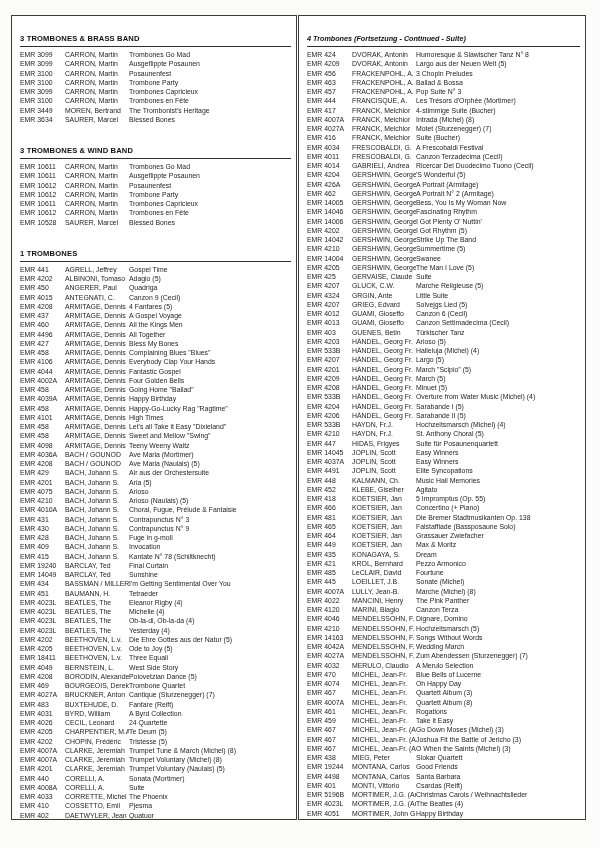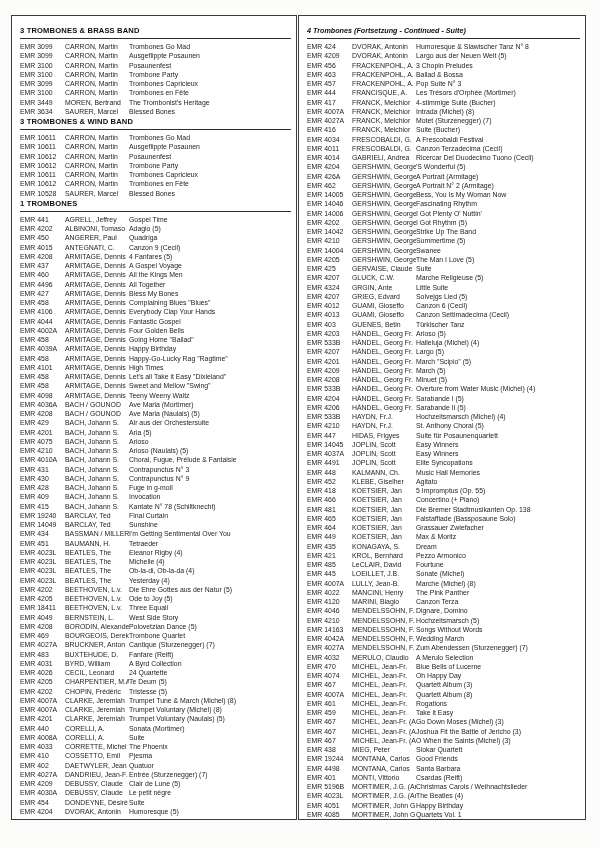--- a/index.html
+++ b/index.html
@@ -13,22 +13,22 @@
   .col-box{
     position:absolute;top:15px;height:805px;
     box-sizing:border-box;
     border:1px solid #3c3c3c;
     background:#ffffff;
     padding:5px 5px 0 8px;
     overflow:hidden;
   }
   #left-box{left:11px;width:286px}
   #right-box{left:298px;width:288px}
-  .section{margin-top:0}
-  .section:first-child{margin-top:4px}
+  .section{margin-top:21px}
+  .section:first-child{margin-top:12px}
   .section-header{
     font-weight:bold;
     font-size:7.6px;
     letter-spacing:.15px;
     color:#101010;
     padding:1px 0 3px 0;
     border-bottom:1px solid #2e2e2e;
     margin-bottom:3px;
     white-space:nowrap;
   }

